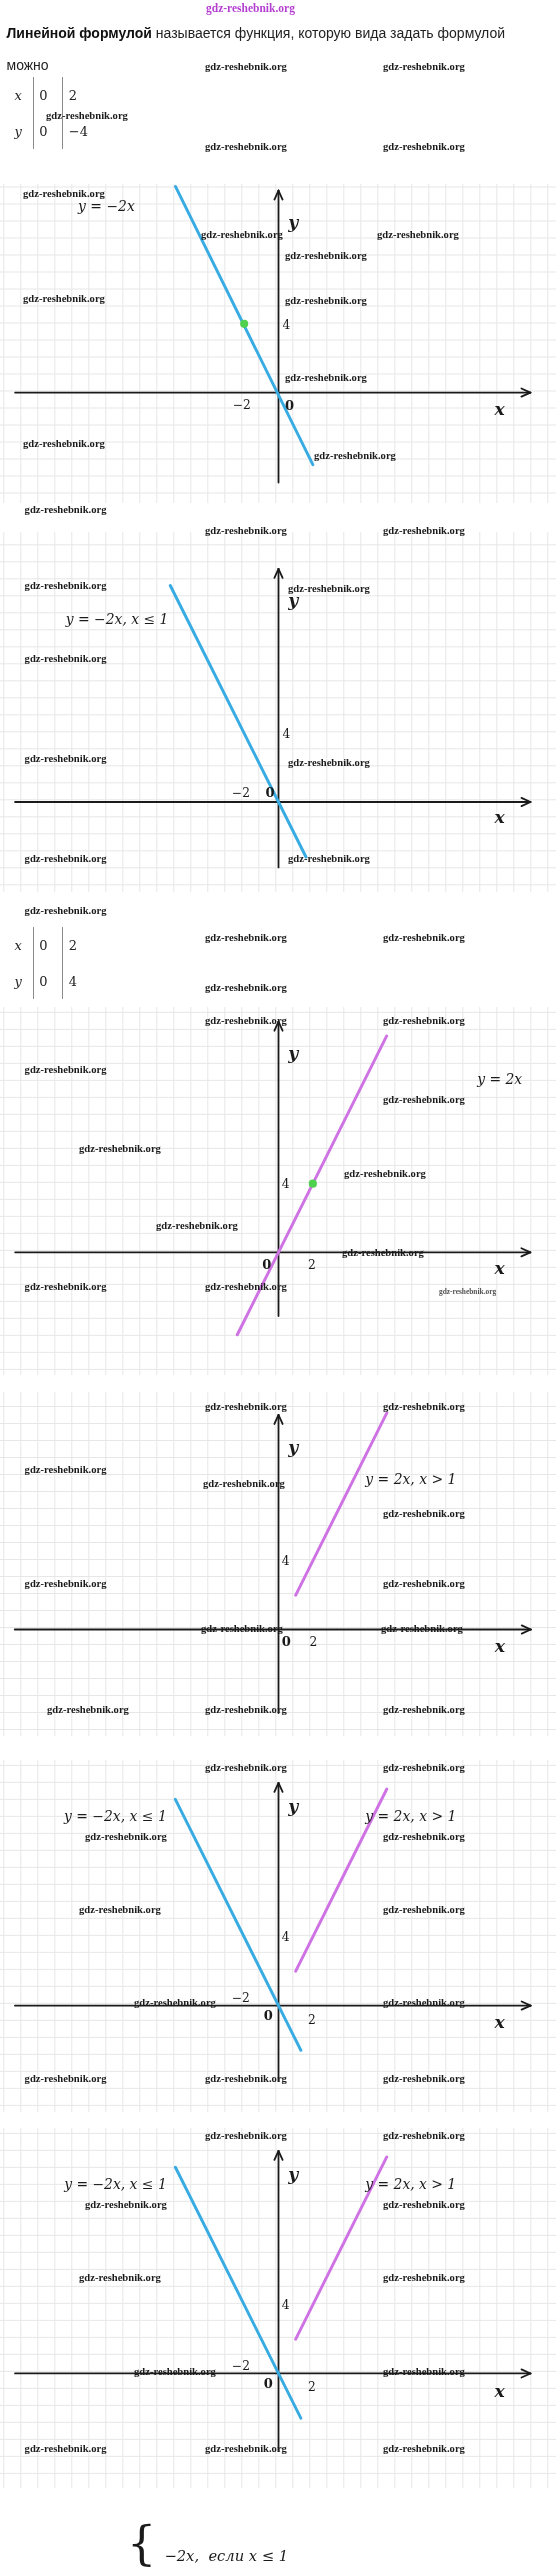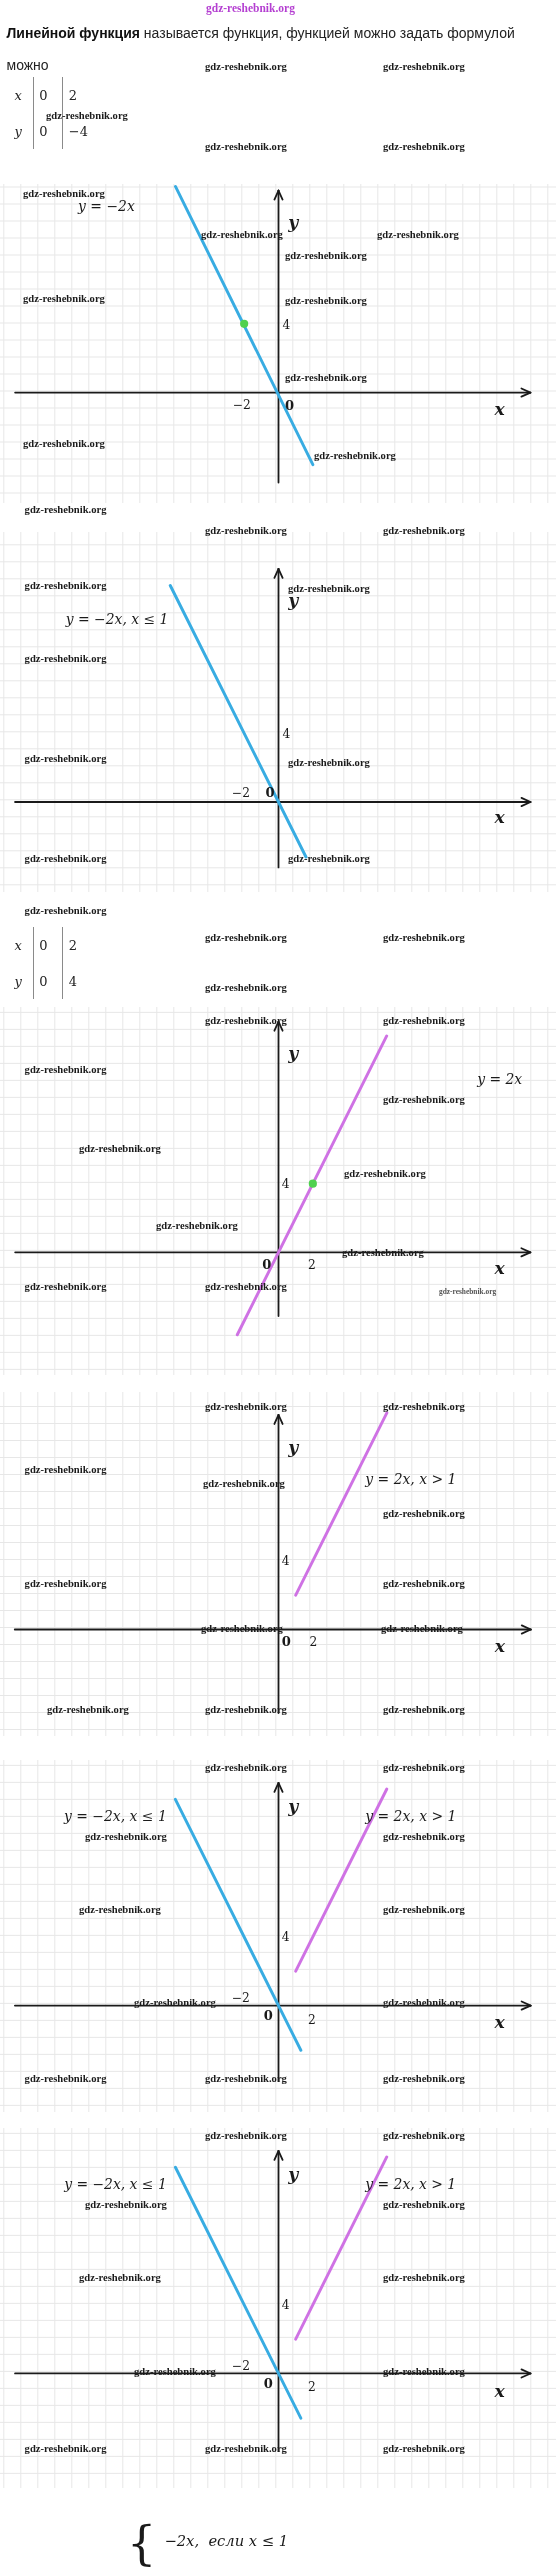--- a/index.html
+++ b/index.html
@@ -28,27 +28,27 @@
 
   svg text { font-family:"DejaVu Serif", serif; fill:#1a1a1a; }
   text.fn    { font-style:italic; font-size:17px; }
   text.num   { font-size:15px; }
   text.zero  { font-weight:bold; font-size:16px; }
   text.axisl { font-style:italic; font-weight:bold; font-size:21px; }
 
   .piecewise { position:absolute; display:flex; align-items:flex-start; z-index:2;
                font-family:"DejaVu Serif", serif; color:#1a1a1a; }
   .piecewise .brace   { font-size:46px; line-height:1; font-weight:400; }
-  .piecewise .pw-line { font-style:italic; font-size:14.7px; margin-left:8.2px; margin-top:12px; white-space:pre; }
+  .piecewise .pw-line { font-style:italic; font-size:14.7px; margin-left:8.2px; margin-top:27px; white-space:pre; }
 </style>
 </head>
 <body>
 
 <div id="page">
-  <div class="intro"><b>Линейной функция</b><span> называется функция, функцией можно задать формулой</span></div>
+  <div class="intro"><b>Линейной формулой</b><span> называется функция, которую вида задать формулой</span></div>
   <div class="intro2">можно</div>
 
   <div class="piecewise" id="piecewise" style="left: 127px; top: 2520px;">
     <span class="brace">{</span>
     <span class="pw-line">−2x,  если x ≤ 1</span>
   </div>
 <div class="panel" style="top: 184px; height: 319px; background-position: 3.3px 2.5px;">
       <svg width="557" height="319" viewBox="0 0 680 390">
         <line x1="18" y1="255" x2="648" y2="255" stroke="#1a1a1a" stroke-width="2.2" stroke-linecap="round"></line>
         <line x1="637" y1="250" x2="648" y2="255" stroke="#1a1a1a" stroke-width="2.2" stroke-linecap="round"></line>

